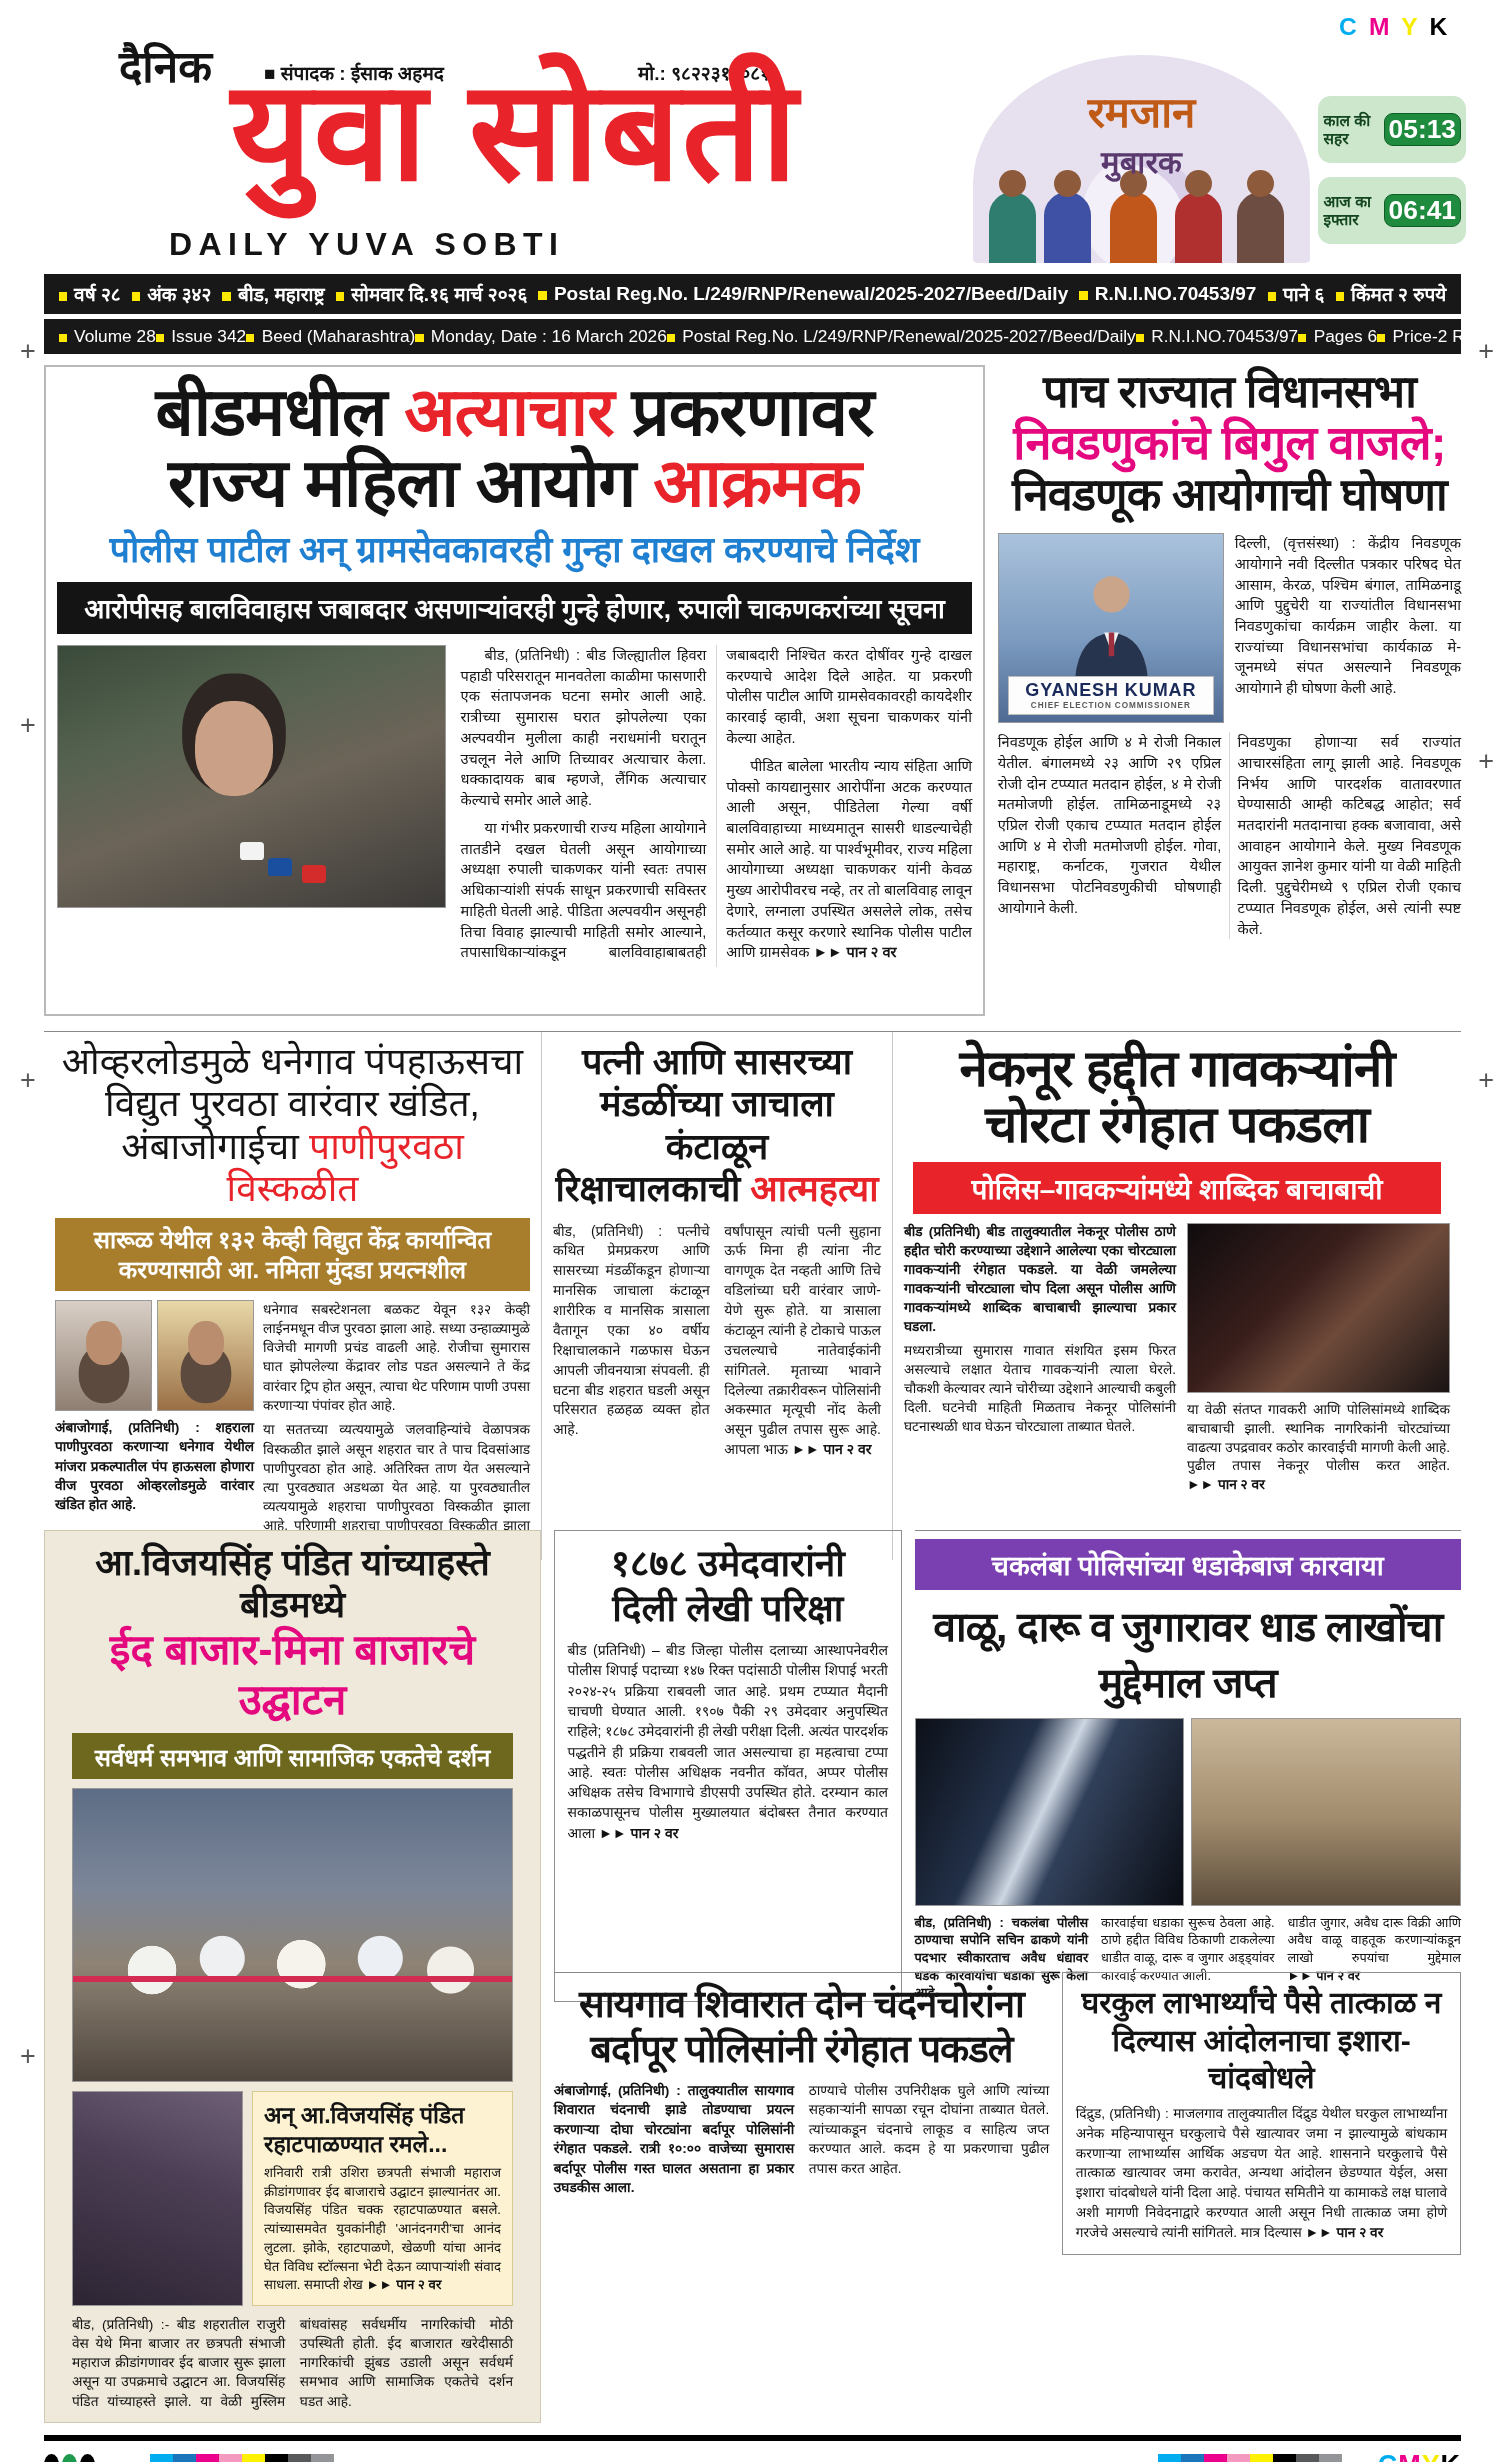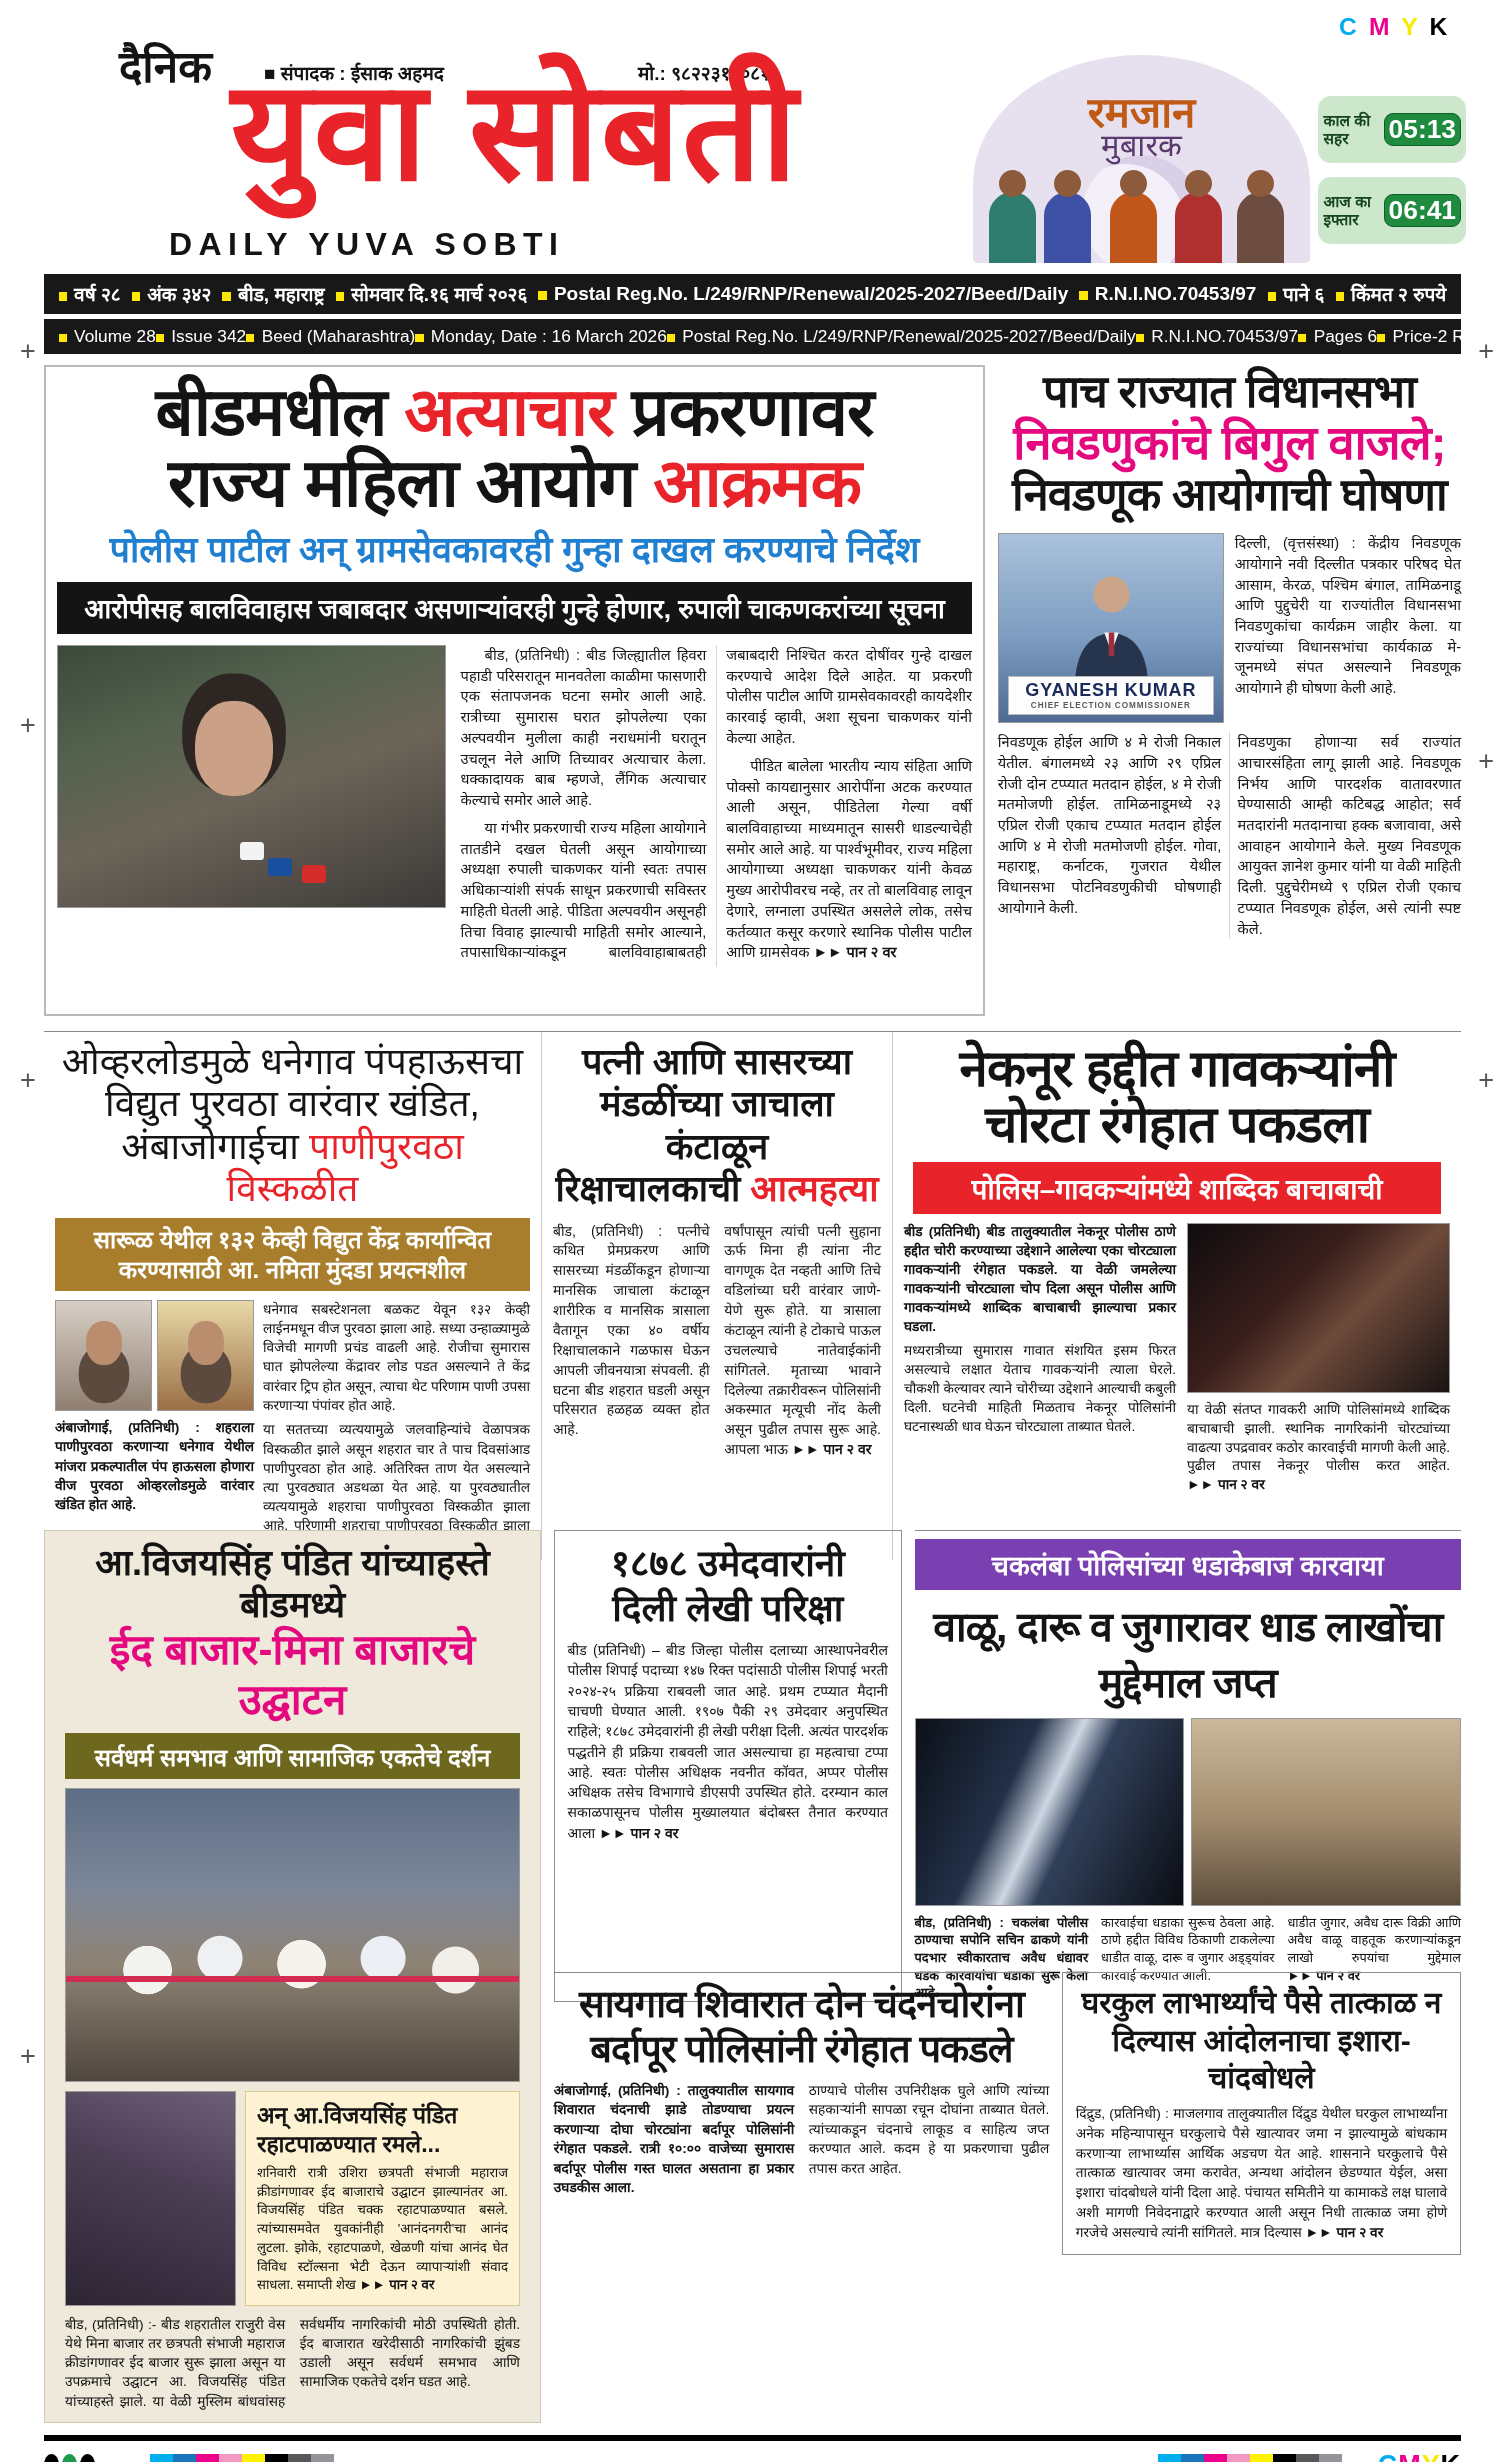--- a/index.html
+++ b/index.html
@@ -27,22 +27,22 @@
                  background:#e7e1ef; border-radius:50% 50% 5.5px 5.5px / 62% 62% 3.6px 3.6px; overflow:hidden; }
   .ramzan-moon { position:absolute; left:109px; top:100px; width:119px; height:119px; border-radius:50%;
                  background:#f4f0fa; box-shadow:inset -16.4px 9px 0 #d9d0e8; }
   .rz-person { position:absolute; bottom:-7.3px; width:47px; height:78px; border-radius:24px 24px 0 0; }
   .rz1{ left:16.4px; background:#2e7d6e;} .rz2{ left:71px; background:#3f51a5;}
   .rz3{ left:137px; background:#c2571b;} .rz4{ left:202px; background:#b03030;}
   .rz5{ left:264px; background:#6d4c41;}
   .rz-head { position:absolute; top:-22px; left:10px; width:27px; height:27px; border-radius:50%; background:#8d5a3b; }
   .ramzan-t1 { position:absolute; left:27px; top:38px; width:283px; text-align:center;
                font-size:42px; font-weight:900; color:#c05a17; }
-  .ramzan-t2 { position:absolute; left:27px; top:79px; width:283px; text-align:center;
-               font-size:31px; font-weight:400; color:#5a3a6e; }
+  .ramzan-t2 { position:absolute; left:27px; top:96px; width:283px; text-align:center;
+               font-size:31px; font-weight:700; color:#5a3a6e; }
   .time-pill { position:absolute; left:345px; width:148px; height:67px; background:#cde7cd;
                border-radius:12.8px; display:flex; align-items:center; padding:3.6px 5.5px; gap:3.6px;margin-top:16px; }
   .tp-sehar{ top:36px; } .tp-iftar{ top:117px; }
   .tp-label { font-size:15.5px; line-height:1.1; font-weight:800; color:#14461f; width:57px; }
   .tp-time { flex:1; background:#1f8b3e; border:1.8px solid #0f5e27; border-radius:9px; color:#fff;
              font-size:26.4px; font-weight:900; text-align:center; padding:0 0; }
 
   
   .infobar { margin:3.6px 44px 0; background:#181818; color:#fff; display:flex; align-items:center;
              justify-content:space-between; padding:0 14.6px; white-space:nowrap; }
@@ -124,21 +124,21 @@
   .b-right-row { display:flex; gap:11px; margin-top:9px; }
   .b-right-txt { flex:1; font-size:13.7px; line-height:1.38; text-align:justify; }
   .b-right-txt p { margin-bottom:5.5px; }
   .b-right-photoCol { width:263px; flex:0 0 auto; }
   .thief-photo { width:263px; height:170px;
     background:linear-gradient(135deg,#100c0e 0%,#3a1f1c 40%,#6e4a3a 60%,#191313 100%); }
   .b-right-sub { font-size:13.7px; line-height:1.38; text-align:justify; margin-top:7.3px; }
 
   
   .secC { display:grid; grid-template-columns:497px 1fr; gap:0 12.8px; margin-top:14.6px; height:892px; }
-  .eid-card { background:#eee9da; border:1.8px solid #cfc8b2; padding:11px 20px; }
+  .eid-card { background:#eee9da; border:1.8px solid #cfc8b2; padding:11px 27px; }
   .eid-h1 { text-align:center; font-size:36px; font-weight:900; color:#141414; line-height:1.15; }
   .eid-h2 { text-align:center; font-size:42px; font-weight:900; color:#e5097f; line-height:1.2; }
   .olive-strip { margin-top:7.3px; background:#6d681d; color:#fff; text-align:center;
                  font-size:24px; font-weight:700; padding:6.4px 3.6px; }
   .eid-photo { margin-top:9px; width:100%; height:294px;
     background:
       radial-gradient(circle at 18% 62%, #f2f2ee 0 24px, transparent 24.6px),
       radial-gradient(circle at 34% 58%, #eef0f2 0 22px, transparent 23px),
       radial-gradient(circle at 52% 60%, #f5f3ec 0 24px, transparent 24.6px),
       radial-gradient(circle at 70% 58%, #eceff3 0 22px, transparent 23px),

